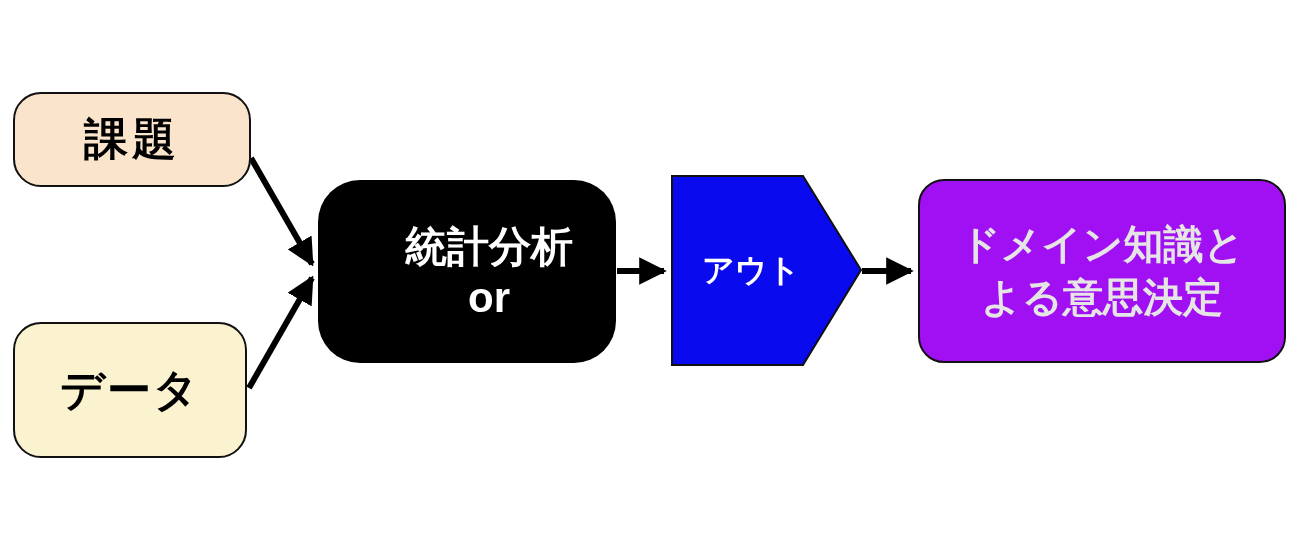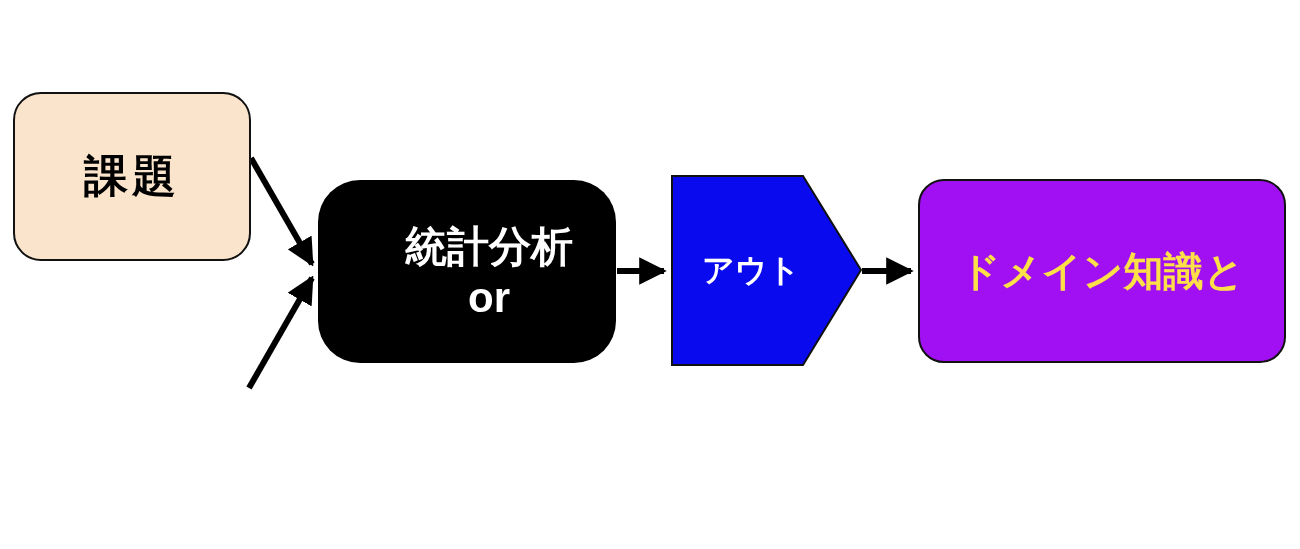--- a/index.html
+++ b/index.html
@@ -22,41 +22,41 @@
     position: absolute;
     box-sizing: border-box;
     display: flex;
     flex-direction: column;
     align-items: center;
     justify-content: center;
     text-align: center;
   }
   .bordered { border: 2.5px solid #111111; }
   #node-issue {
-    left: 13px; top: 92px; width: 238px; height: 169px;
+    left: 13px; top: 92px; width: 238px; height: 95px;
     border-radius: 28px; font-size: 44px; color: #000000;
     letter-spacing: 4px;
   }
   #node-data {
     left: 13px; top: 322px; width: 234px; height: 136px;
     border-radius: 28px; font-size: 44px; color: #000000;
     letter-spacing: 2px;
   }
   #node-process {
     left: 318px; top: 180px; width: 298px; height: 183px;
     border-radius: 42px; font-size: 42px; line-height: 51px; color: #ffffff;
   }
   #node-output {
     left: 672px; top: 176px; width: 158px; height: 189px;
     font-size: 32px; line-height: 55px; color: #ffffff;
     background: transparent !important;
   }
   #node-decision {
     left: 918px; top: 179px; width: 368px; height: 184px;
-    border-radius: 26px; font-size: 40px; line-height: 53px; color: #fde047;
+    border-radius: 26px; font-size: 40px; line-height: 53px; color: #e5e5e5;
   }
   .line { display: block; }
 </style>
 </head>
 <body>
 
 <div class="canvas">
 
   <svg class="layer" viewBox="0 0 1300 549">
     <defs>
@@ -70,27 +70,31 @@
     <line x1="251" y1="158" x2="312" y2="264" stroke-width="6" marker-end="url(#ah)" stroke="#000000"></line>
     <line x1="249" y1="388" x2="312" y2="278" stroke-width="6" marker-end="url(#ah)" stroke="#000000"></line>
     <line x1="617" y1="271" x2="664" y2="271" stroke-width="6" marker-end="url(#ah)" stroke="#000000"></line>
     <line x1="862" y1="271" x2="911" y2="271" stroke-width="6" marker-end="url(#ah)" stroke="#000000"></line>
   </svg>
 
   <div class="node bordered" id="node-issue" style="background-color: rgb(250, 228, 204);">
     <span class="line">課題</span>
   </div>
 
+  <div class="node bordered" id="node-data" style="background-color: rgb(251, 243, 208);">
+    <span class="line">データ</span>
+  </div>
 
   <div class="node" id="node-process" style="background-color: rgb(0, 0, 0); padding-left: 44px;">
     <span class="line">統計分析</span>
     <span class="line">or</span>
   </div>
 
   <div class="node" id="node-output">
     <span class="line">アウト</span>
   </div>
 
   <div class="node bordered" id="node-decision" style="background-color: rgb(161, 16, 242);">
     <span class="line">ドメイン知識と</span>
+    <span class="line">よる意思決定</span>
   </div>
 
 </div>
 
 </body></html>

